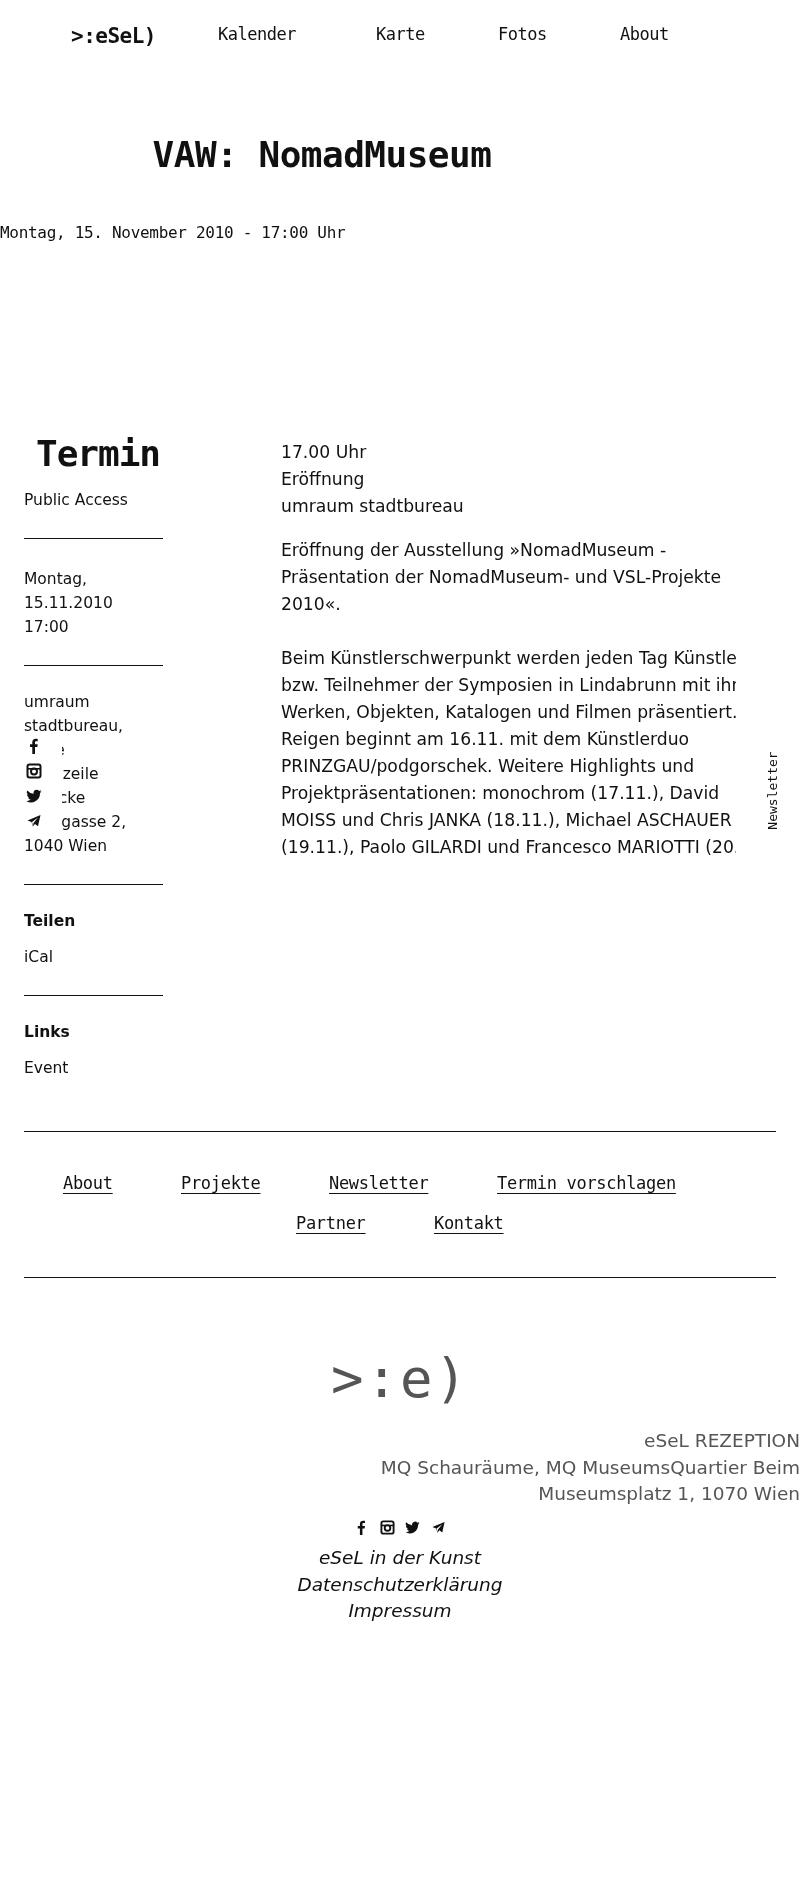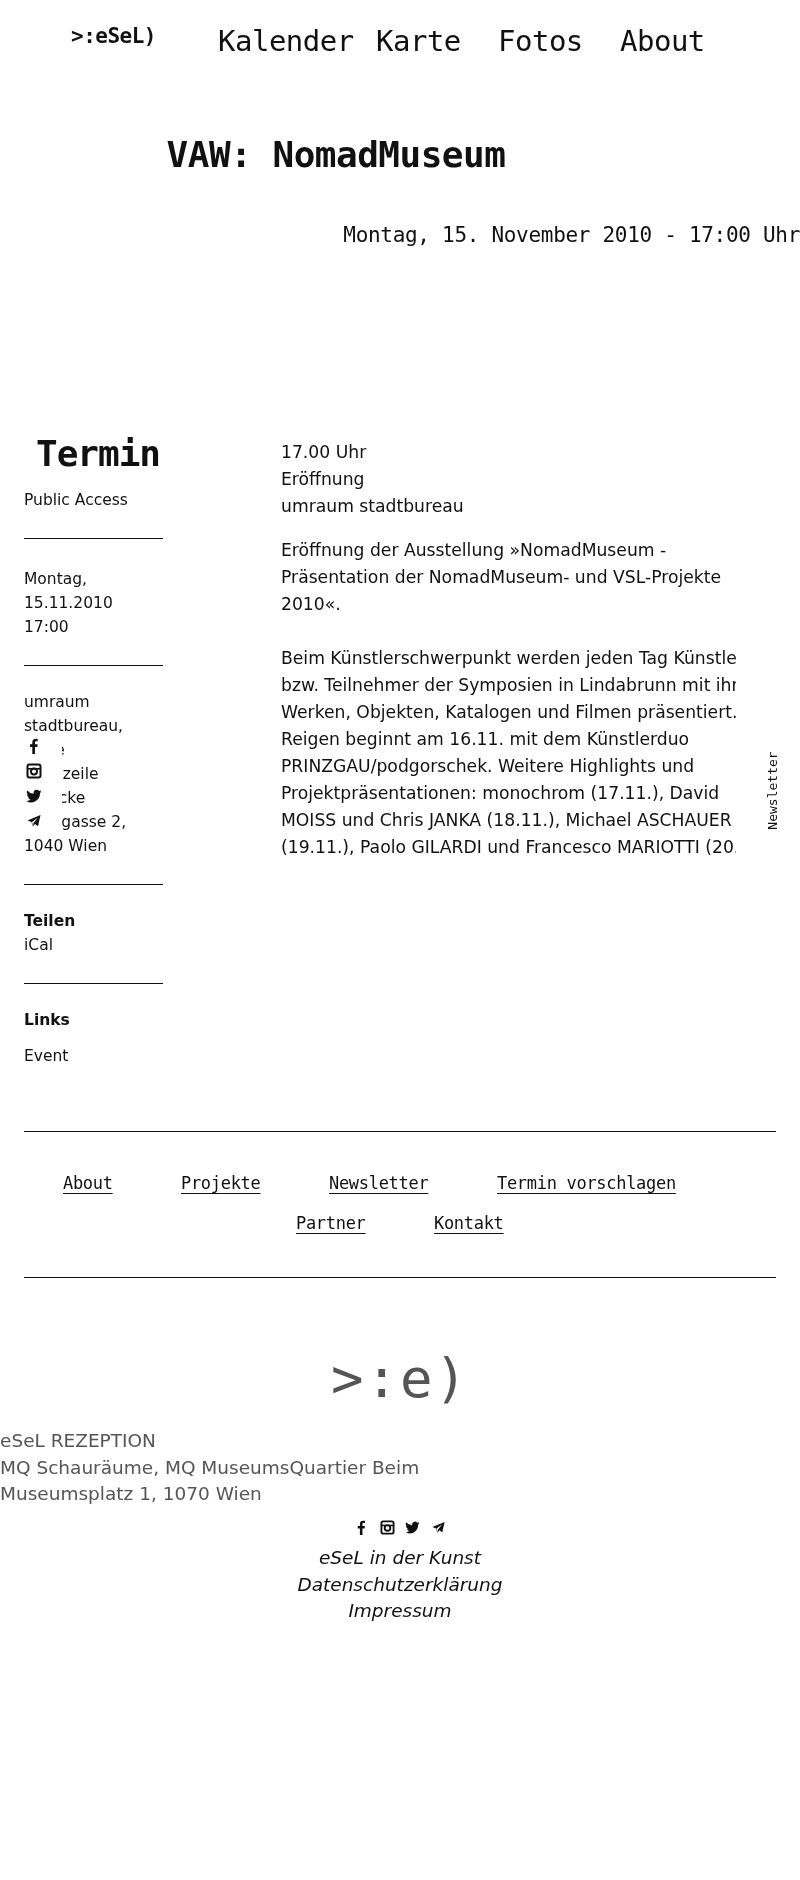--- a/index.html
+++ b/index.html
@@ -4,24 +4,24 @@
 <style>
   html, body { margin:0; padding:0; background:#fff; }
   body { width:800px; height:1880px; position:relative; overflow:hidden; color:#111;
          font-family:"Liberation Sans", sans-serif; }
   .mono { font-family:"DejaVu Sans Mono", monospace; }
   .sans { font-family:"DejaVu Sans", sans-serif; }
 
   
   .topnav { position:absolute; top:0; left:0; width:800px; height:72px;text-decoration:underline; }
   .topnav .logo { position:absolute; left:71px; top:24px; font-size:21px; font-weight:bold; letter-spacing:-0.5px; }
-  .topnav .nav-item { position:absolute; top:24px; font-size:29px; color:#111; text-decoration:none; letter-spacing:-0.5px; }
+  .topnav .nav-item { position:absolute; top:24px; font-size:17px; color:#111; text-decoration:none; letter-spacing:-0.5px; }
 
-  .title { position:absolute; top:134px; left:18px; width:636px; text-align:center; font-size:36px; letter-spacing:-0.5px; }
-  .datetime { position:absolute; top:223px; left:0; width:800px; text-align:right; font-size:21px; letter-spacing:-0.3px; }
+  .title { position:absolute; top:134px; left:4px; width:636px; text-align:center; font-size:36px; letter-spacing:-0.5px; }
+  .datetime { position:absolute; top:223px; left:0; width:800px; text-align:left; font-size:16px; letter-spacing:-0.3px; }
 
   
   .sidebar { position:absolute; left:24px; top:420px; width:140px; }
   .sidebar .heading { font-size:36px; margin:12px; letter-spacing:-1px; line-height:44px; }
   .sidebar .s-text { font-size:15.5px; line-height:24px; }
   .sidebar .rule { border-top:1.5px solid #111; width:139px; }
   .sidebar .bold { font-weight:bold; }
 
   .social-float { position:absolute; left:24px; top:738px; width:38px; background:#fff; height:100px; }
   .social-float .ic { display:block; width:16px; height:16px; margin:0 0 9px 2px; }
@@ -29,21 +29,21 @@
 
   .newsletter-tab { position:absolute; left:758px; top:745px; width:24px; height:100px; }
   .newsletter-tab span { position:absolute; left:-36px; top:38px; width:100px; transform:rotate(-90deg);
        font-size:13px; letter-spacing:0; text-align:center; color:#111; }
 
   
   .hr { position:absolute; left:24px; width:752px; border-top:1.5px solid #111; }
   .fnav a { position:absolute; font-size:17px; color:#111; text-decoration:underline; text-underline-offset:4px; letter-spacing:-0.3px; }
 
   .flogo { position:absolute; top:1347px; left:0; width:800px; text-align:center; font-size:54px; color:#555; letter-spacing:2px; }
-  .faddr { position:absolute; top:1428px; left:0; width:800px; text-align:left; font-size:18.5px; line-height:26.5px; color:#555; }
+  .faddr { position:absolute; top:1428px; left:0; width:800px; text-align:right; font-size:18.5px; line-height:26.5px; color:#555; }
   .fsocial { position:absolute; top:1518px; left:0; width:800px; text-align:center; }
   .fsocial .ic { display:inline-block; width:15px; height:15px; margin:0 3px; vertical-align:middle; }
   .flinks { position:absolute; top:1545px; left:0; width:800px; text-align:center; font-size:18.5px; line-height:26.5px; }
   .flinks a { display:block; color:#111; text-decoration:none;font-style:italic; }
 </style>
 </head>
 <body>
 
 <div class="topnav mono">
   <a class="logo">&gt;:eSeL)</a>
@@ -65,21 +65,21 @@
   <div class="rule" style="margin-top:26px"></div>
   <div style="margin-top:24px">
     <div class="s-text">umraum</div>
     <div class="s-text">stadtbureau, Linke</div>
     <div class="s-text">Wienzeile 86/Ecke</div>
     <div class="s-text">Mühlgasse 2,</div>
     <div class="s-text">1040 Wien</div>
   </div>
   <div class="rule" style="margin-top:26px"></div>
   <div class="s-text bold" style="margin-top:24px">Teilen</div>
-  <div class="s-text" style="">iCal</div>
+  <div class="s-text" style="margin-top:12px">iCal</div>
   <div class="rule" style="margin-top:26px"></div>
   <div class="s-text bold" style="margin-top:24px">Links</div>
   <div class="s-text" style="margin-top:12px">Event</div>
 </div>
 
 <div class="social-float">
   <svg class="ic" viewBox="0 0 16 16">
       <path d="M9 16V9h2.3l.4-2.7H9V4.6c0-.8.2-1.3 1.3-1.3h1.4V.9C11.4.9 10.6.8 9.7.8 7.7.8 6.3 2 6.3 4.3v2H4V9h2.3v7z" fill="#111"></path>
     </svg>
   <svg class="ic" viewBox="0 0 16 16">

